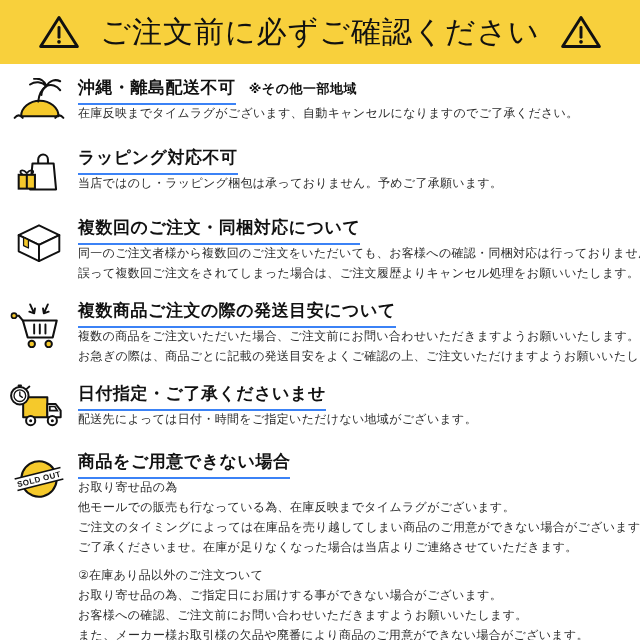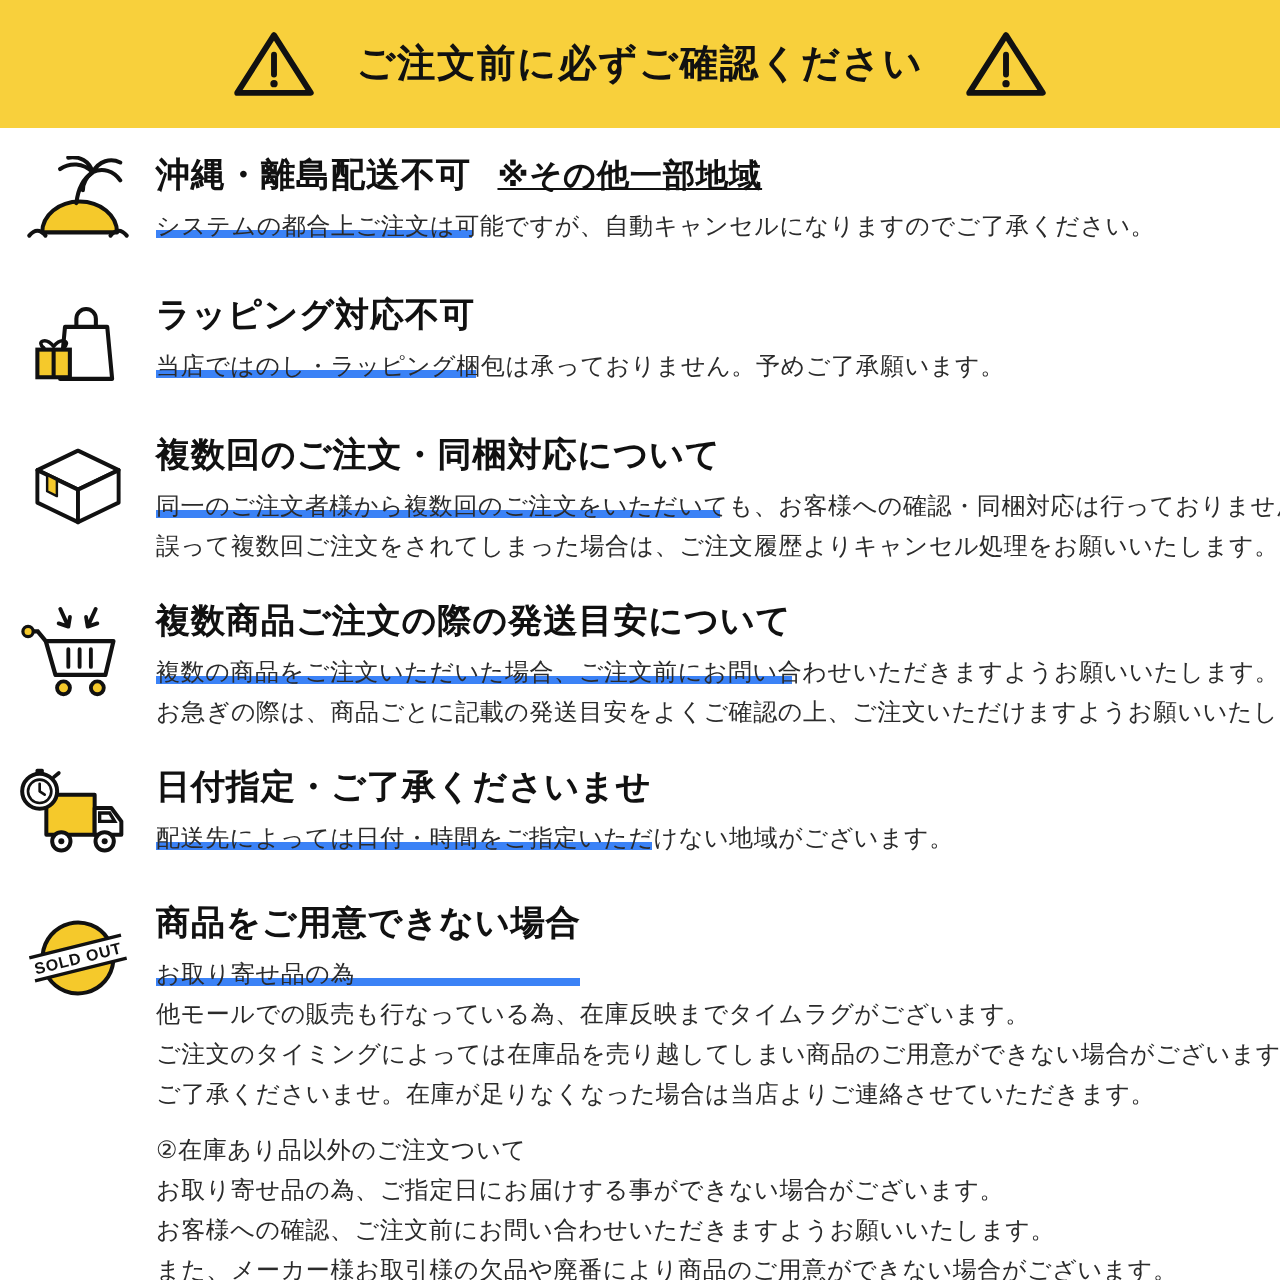--- a/index.html
+++ b/index.html
@@ -5,39 +5,39 @@
   * { margin: 0; padding: 0; box-sizing: border-box; }
   html, body { width: 640px; height: 640px; overflow: hidden; background: #ffffff; }
   body { font-family: "Liberation Sans", "DejaVu Sans", sans-serif; color: #222; }
 
   
   .banner {
     height: 64px; background: #F8D03C;
     display: flex; align-items: center; justify-content: center; gap: 20px;
   }
   .banner-title {
-    font-size: 19px; font-weight: bold; color: #111; letter-spacing: 1px;
+    font-size: 30px; font-weight: normal; color: #111; letter-spacing: 1px;
   }
   .warn-icon svg { display: block; }
 
   
   .content { padding: 12px 10px 0 0; }
   .section { display: flex; margin-bottom: 16px; }
   .icon-col {
     width: 78px; flex: 0 0 78px;
     display: flex; justify-content: center; align-items: flex-start; padding-top: 2px;
   }
   .icon-col svg { display: block; }
   .text-col { flex: 1; min-width: 0; }
   .section-heading {
     font-size: 17px; font-weight: bold; color: #111; margin-bottom: 4px;
     letter-spacing: 0.5px; white-space: nowrap;
   }
-  .heading-main { border-bottom: 4px solid #3b82f6; padding-bottom: 18px; font-family: Liberation Serif, serif; }
-  .heading-suffix { font-size: 16px; margin-left: 8px; text-decoration: underline; }
+  .heading-main { border-bottom: 2px solid #3b82f6; padding-bottom: 6px; font-family: Liberation Serif, serif; }
+  .heading-suffix { font-size: 13px; margin-left: 8px; }
   .section-line {
     font-size: 12px; line-height: 20px; color: #2b2b2b; letter-spacing: 0.3px;
     white-space: nowrap;
   }
   .para-group + .para-group { margin-top: 8px; }
 </style>
 </head>
 <body>
 
 <div class="banner">
@@ -67,21 +67,21 @@
         <path d="M2 49 q5 -6 10 0 M52 49 q5 -6 10 0" fill="none" stroke="#111" stroke-width="2.5" stroke-linecap="round"></path>
         <path d="M31 29 C32 20 35 14 41 10" fill="none" stroke="#111" stroke-width="2.5" stroke-linecap="round"></path>
         <path d="M41 10 C35 4 27 4 21 8 M41 10 C39 3 33 0 26 1 M41 10 C45 3 52 1 58 4 M41 10 C47 7 54 9 58 15 M41 10 C37 13 35 17 35 21" fill="none" stroke="#111" stroke-width="2.5" stroke-linecap="round"></path>
       </svg>
     </div>
     <div class="text-col">
       <div class="section-heading">
         <span class="heading-main">沖縄・離島配送不可</span>
         <span class="heading-suffix">※その他一部地域</span>
       </div>
-      <div class="section-line">システムの都合上ご注文は可能ですが、自動キャンセルになりますのでご了承ください。</div>
+      <div class="section-line">在庫反映までタイムラグがございます、自動キャンセルになりますのでご了承ください。</div>
     </div>
   </div>
 
   <div class="section">
     <div class="icon-col">
       <svg width="52" height="52" viewBox="0 0 64 64">
         <path d="M24 19 H50 L53 51 H21 Z" fill="#fff" stroke="#111" stroke-width="2.5" stroke-linejoin="round"></path>
         <path d="M31 19 V14 a6 6 0 0 1 12 0 V19" fill="none" stroke="#111" stroke-width="2.5"></path>
         <rect x="7" y="33" width="20" height="17" fill="#F5C92B" stroke="#111" stroke-width="2.5"></rect>
         <line x1="17" y1="33" x2="17" y2="50" stroke="#111" stroke-width="2.5"></line>

